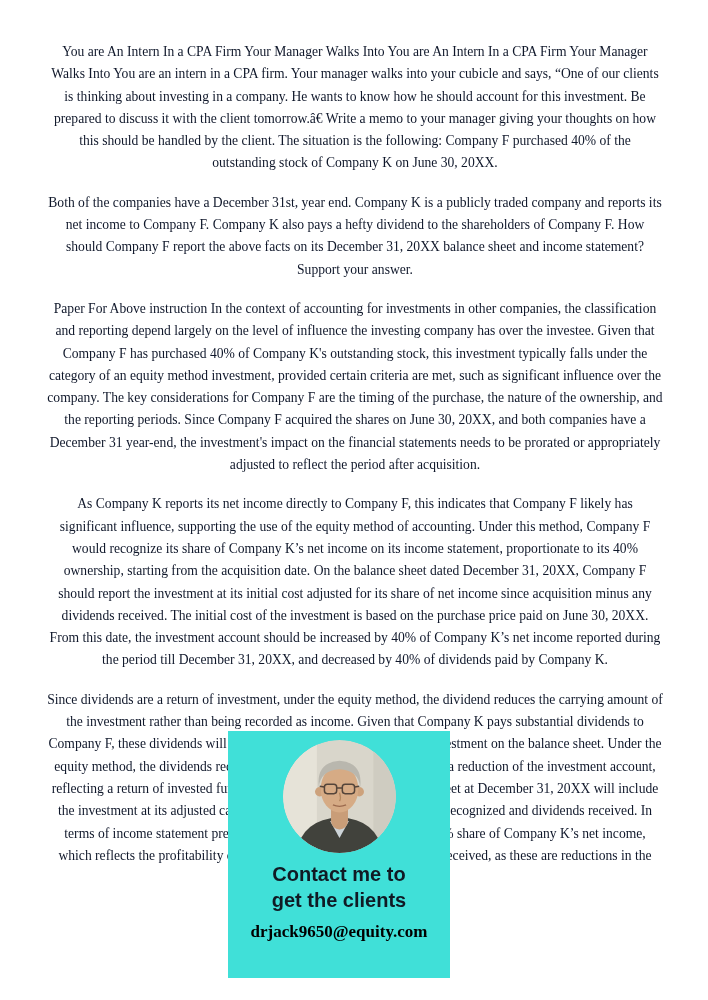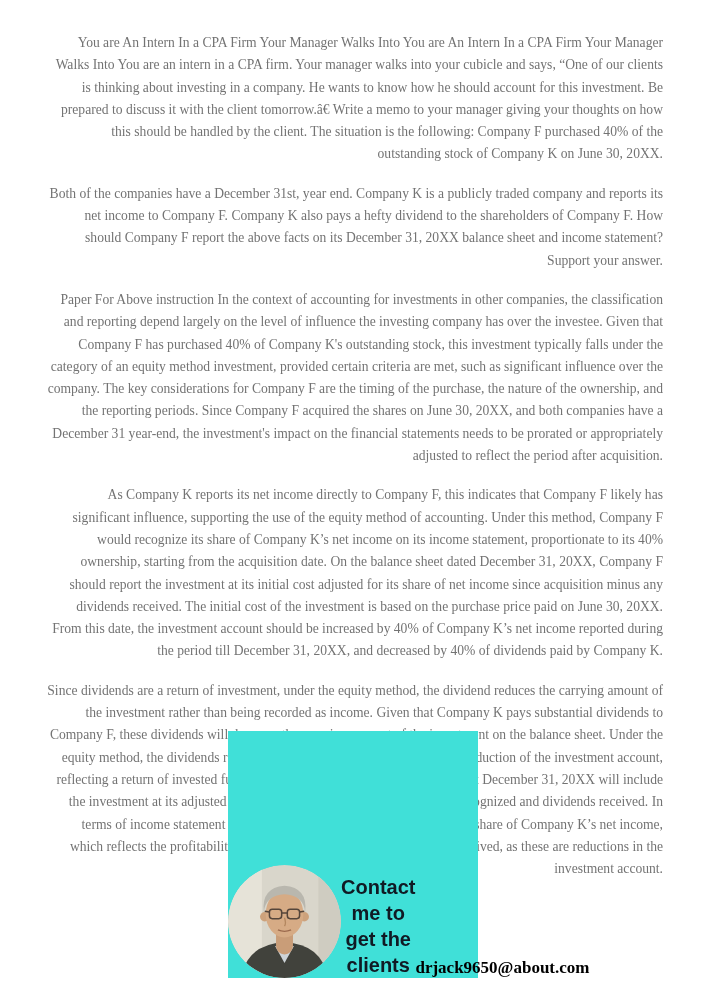--- a/index.html
+++ b/index.html
@@ -11,41 +11,41 @@
     position: relative;
     width: 708px;
     height: 1000px;
     background: #ffffff;
     overflow: hidden;
     font-family: "Liberation Serif", "DejaVu Serif", serif;
   }
   .text-col {
     position: absolute;
     left: 47px;
-    top: 32px;
+    top: 41px;
     width: 616px;
     font-size: 13.6px;
     line-height: 22.3px;
-    color: #737373;
-    text-align: right;
+    color: #0f172a;
+    text-align: center;
   }
   .text-col p {
     margin: 0 0 17px 0;
   }
   .overlay {
     position: absolute;
     left: 228px;
     top: 731px;
-    width: 250px;
+    width: 222px;
     height: 247px;
     background: #40e0d8;
     z-index: 5;
     display: flex;
-    flex-direction: row;
-    align-items: flex-end;
+    flex-direction: column;
+    align-items: center;
     box-sizing: border-box;
   }
   .avatar {
     width: 113px;
     height: 113px;
     border-radius: 50%;
     overflow: hidden;
     margin-top: 9px;
     flex: 0 0 auto;
   }
@@ -121,16 +121,16 @@
 
           <path d="M60 56 q2 6 0 9" stroke="#b3875f" stroke-width="1.4" fill="none"></path>
           <path d="M53 69 Q60 72 67 69" stroke="#9c6b4e" stroke-width="1.5" fill="none"></path>
         </g>
       </svg>
     </div>
     <div class="contact-heading" style="color: rgb(16, 26, 36);">
       <div>Contact me to</div>
       <div>get the clients</div>
     </div>
-    <div class="contact-email">drjack9650@about.com</div>
+    <div class="contact-email">drjack9650@equity.com</div>
   </div>
 
 </div>
 
 </body></html>

